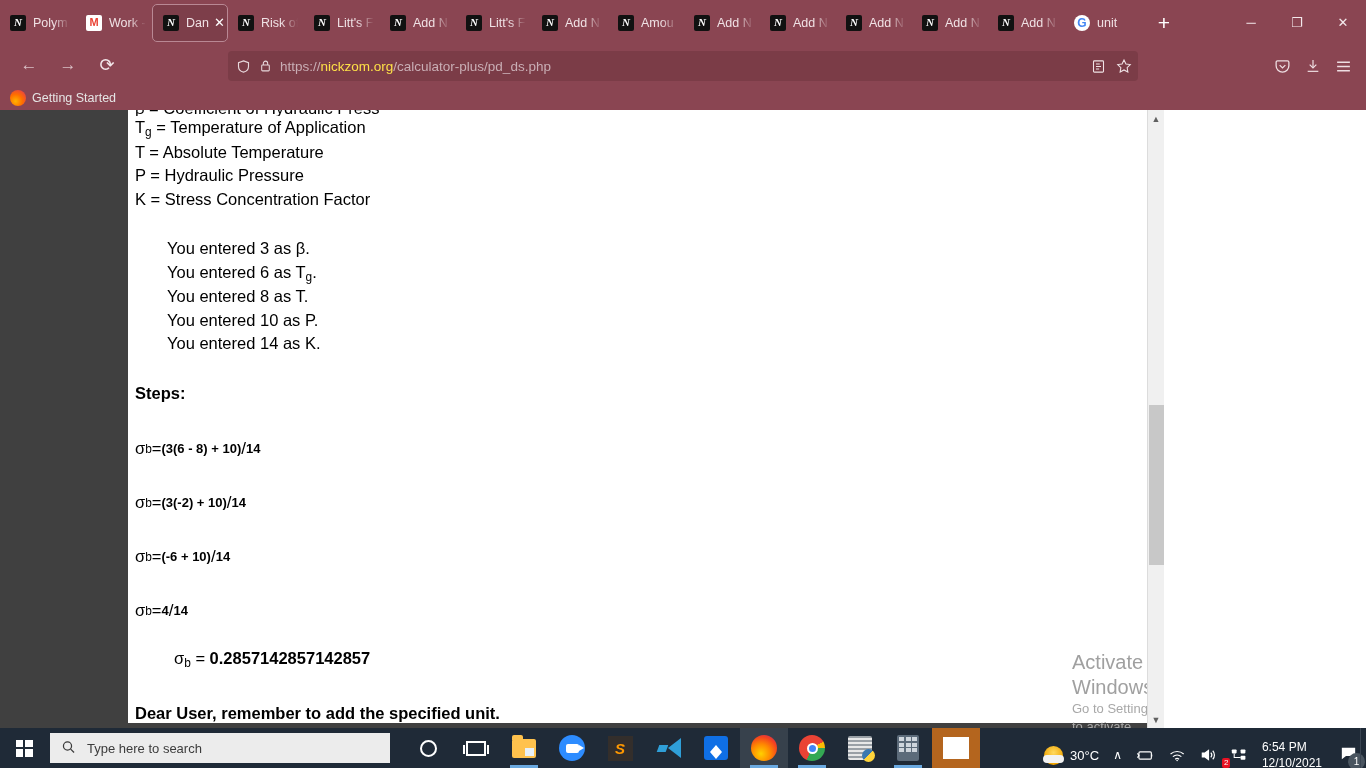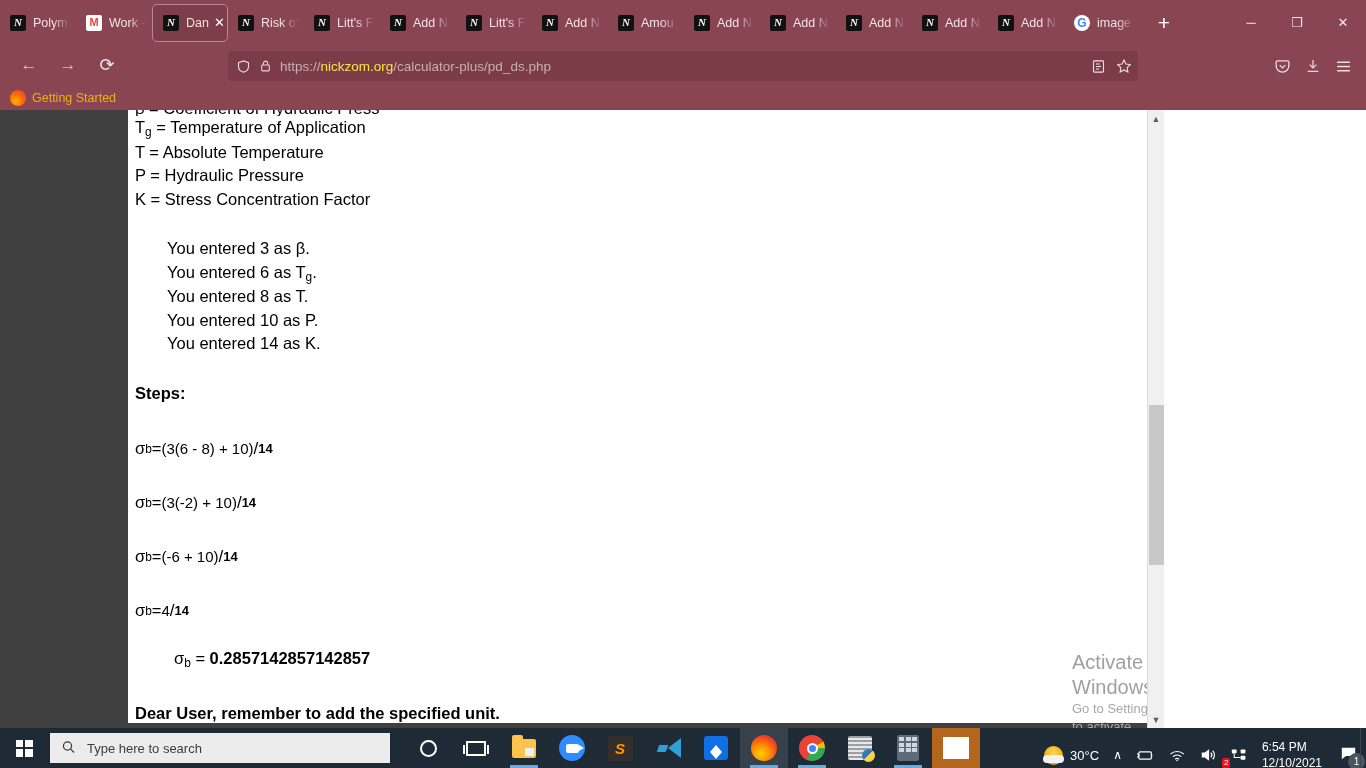--- a/index.html
+++ b/index.html
@@ -127,21 +127,21 @@
   
   #bookmarks-bar {
     position: absolute; left: 0; top: 85px;
     width: 1366px; height: 25px;
     display: flex; align-items: center; padding-left: 10px; gap: 6px;
   }
   #bookmark-fox {
     width: 16px; height: 16px; border-radius: 50%;
     background: radial-gradient(circle at 35% 70%, #ffb300 0%, #ff6d00 45%, #e0315f 100%);
   }
-  #bookmark-label { font-size: 12.5px; color: #eab308; }
+  #bookmark-label { font-size: 12.5px; color: #e5e5e5; }
 
   
   #viewport {
     position: absolute; left: 0; top: 110px;
     width: 1164px; height: 618px;
     background: #404040;
     overflow: hidden;
     padding-left: 40px;
   }
   #content-card {
@@ -167,21 +167,21 @@
   sub { font-size: 0.72em; vertical-align: -0.25em; font-weight: inherit; }
   .spacer-18 { height: 18px; }
   .spacer-26 { height: 26px; }
   .spacer-30 { height: 30px; }
   .entered-line { white-space: nowrap; margin-left: 32px; }
   #steps-heading { font-weight: bold; font-size: 16.5px; }
   .eq {
     white-space: nowrap; font-size: 16.5px;
     height: 36px; display: flex; align-items: center;
   }
-  .eq .num { font-size: 15px; font-weight: normal; vertical-align: super; }
+  .eq .num { font-size: 13px; font-weight: bold; vertical-align: super; }
   .eq .den { font-size: 13px; font-weight: bold; vertical-align: sub; }
   .eq .slash { font-size: 17px; }
   .eq-result { white-space: nowrap; font-size: 16.5px; font-weight: bold; margin-left: 39px; }
   .eq-result .lead { font-weight: normal; }
   .note-line { white-space: nowrap; font-weight: bold; font-size: 16.5px; }
   .note-line .normal { font-weight: normal; }
 
   
   #page-scrollbar {
     position: absolute; right: 0; top: 0;
@@ -399,21 +399,21 @@
     <div class="tab">
       <span class="tab-favicon">N</span>
       <span class="tab-title">Add N</span>
     </div>
     <div class="tab">
       <span class="tab-favicon">N</span>
       <span class="tab-title">Add N</span>
     </div>
     <div class="tab">
       <span class="tab-favicon google">G</span>
-      <span class="tab-title">image</span>
+      <span class="tab-title">unit</span>
     </div>
     <div id="new-tab-btn">+</div>
 
     <div id="win-controls">
       <div class="win-btn">─</div>
       <div class="win-btn">❐</div>
       <div class="win-btn">✕</div>
     </div>
   </div>
 

